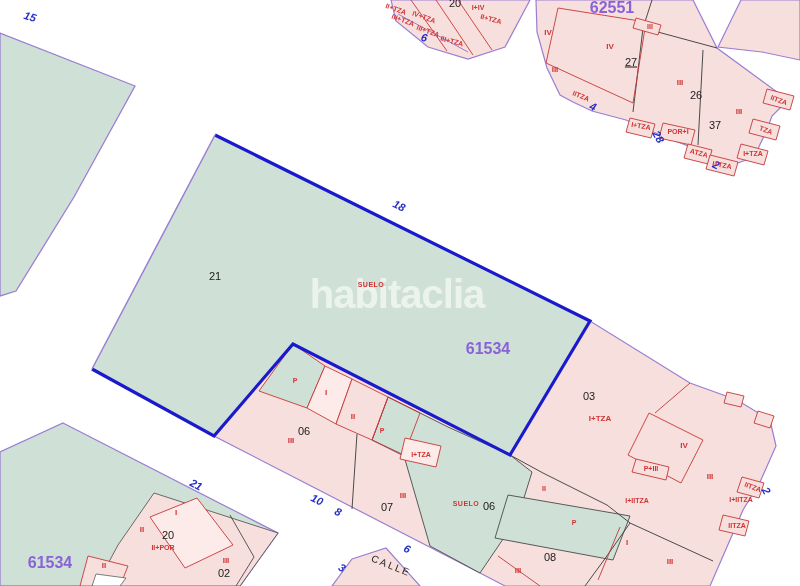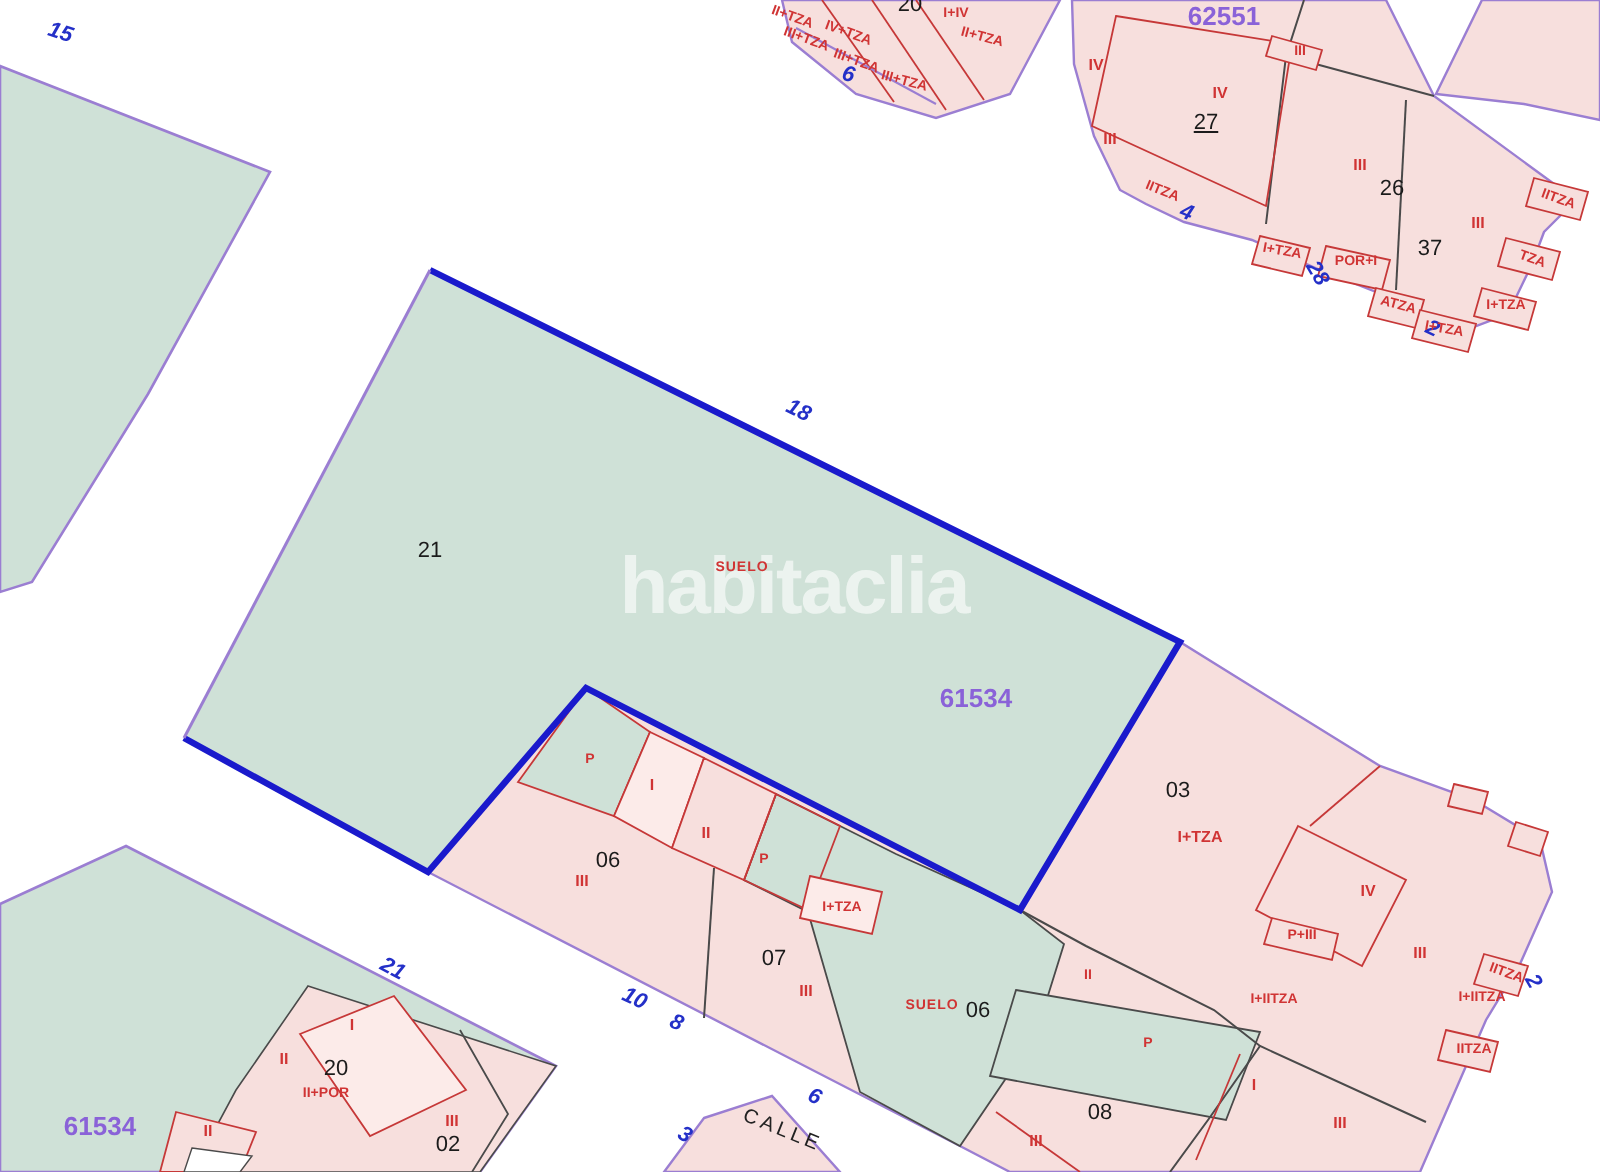--- a/index.html
+++ b/index.html
@@ -1,21 +1,21 @@
 <!DOCTYPE html>
 <html><head>
 <meta charset="utf-8">
 <style>
   html,body{margin:0;padding:0;background:#fff;}
   #stage{position:relative;width:800px;height:586px;overflow:hidden;background:#ffffff;
          font-family:"Liberation Sans", sans-serif;}
   #map-svg{position:absolute;left:0;top:0;}
   #labels-layer{position:absolute;left:0;top:0;width:800px;height:586px;pointer-events:none;}
   .lbl{position:absolute;white-space:nowrap;transform:translate(-50%,-50%);line-height:1;}
-  .purple{color:#8a62d8;font-weight:bold;font-size:13px;}
+  .purple{color:#8a62d8;font-weight:bold;font-size:16px;}
   .blue{color:#2430c8;font-weight:bold;font-style:italic;font-size:11px;}
   .black{color:#1b1b1b;font-size:11px;}
   .street{color:#222;font-size:10px;letter-spacing:2px;}
   .red{color:#d03434;font-weight:bold;font-size:8px;}
   .red-sm{color:#d03434;font-weight:bold;font-size:7px;}
   .suelo{color:#d03434;font-weight:bold;font-size:7px;letter-spacing:.5px;}
   #watermark{position:absolute;left:397px;top:294px;transform:translate(-50%,-50%);
              font-size:40px;font-weight:bold;letter-spacing:-1px;color:#ffffff;opacity:.62;
              pointer-events:none;}
 </style>
@@ -111,27 +111,27 @@
       <span class="lbl blue" style="left: 658px; top: 137px; transform: translate(-50%, -50%) rotate(60deg);">28</span>
       <span class="lbl blue" style="left: 716px; top: 165px; transform: translate(-50%, -50%) rotate(25deg);">2</span>
       <span class="lbl blue" style="left: 399px; top: 206px; transform: translate(-50%, -50%) rotate(26deg);">18</span>
       <span class="lbl blue" style="left: 317px; top: 500px; transform: translate(-50%, -50%) rotate(25deg);">10</span>
       <span class="lbl blue" style="left: 338px; top: 512px; transform: translate(-50%, -50%) rotate(25deg);">8</span>
       <span class="lbl blue" style="left: 407px; top: 549px; transform: translate(-50%, -50%) rotate(25deg);">6</span>
       <span class="lbl blue" style="left: 342px; top: 568px; transform: translate(-50%, -50%) rotate(30deg);">3</span>
       <span class="lbl blue" style="left: 766px; top: 491px; transform: translate(-50%, -50%) rotate(60deg);">2</span>
       <span class="lbl blue" style="left: 196px; top: 485px; transform: translate(-50%, -50%) rotate(28deg);">21</span>
       <span class="lbl black" style="left: 455px; top: 3px; transform: translate(-50%, -50%) rotate(0deg);">20</span>
-      <span class="lbl black" style="left: 603px; top: 62px; transform: translate(-50%, -50%) rotate(0deg); text-decoration: underline;">27</span>
+      <span class="lbl black" style="left: 631px; top: 62px; transform: translate(-50%, -50%) rotate(0deg); text-decoration: underline;">27</span>
       <span class="lbl black" style="left: 696px; top: 95px; transform: translate(-50%, -50%) rotate(0deg);">26</span>
       <span class="lbl black" style="left: 715px; top: 125px; transform: translate(-50%, -50%) rotate(0deg); text-align: right;">37</span>
       <span class="lbl black" style="left: 215px; top: 276px; transform: translate(-50%, -50%) rotate(0deg);">21</span>
       <span class="lbl black" style="left: 589px; top: 396px; transform: translate(-50%, -50%) rotate(0deg); text-align: right;">03</span>
       <span class="lbl black" style="left: 304px; top: 431px; transform: translate(-50%, -50%) rotate(0deg);">06</span>
-      <span class="lbl black" style="left: 387px; top: 480px; transform: translate(-50%, -50%) rotate(0deg);">07</span>
+      <span class="lbl black" style="left: 387px; top: 507px; transform: translate(-50%, -50%) rotate(0deg);">07</span>
       <span class="lbl black" style="left: 489px; top: 506px; transform: translate(-50%, -50%) rotate(0deg);">06</span>
       <span class="lbl black" style="left: 550px; top: 557px; transform: translate(-50%, -50%) rotate(0deg);">08</span>
       <span class="lbl black" style="left: 168px; top: 535px; transform: translate(-50%, -50%) rotate(0deg);">20</span>
       <span class="lbl black" style="left: 224px; top: 573px; transform: translate(-50%, -50%) rotate(0deg);">02</span>
       <span class="lbl street" style="left: 391px; top: 566px; transform: translate(-50%, -50%) rotate(22deg);">CALLE</span>
       <span class="lbl suelo" style="left: 371px; top: 284px; transform: translate(-50%, -50%) rotate(0deg);">SUELO</span>
       <span class="lbl suelo" style="left: 466px; top: 503px; transform: translate(-50%, -50%) rotate(0deg);">SUELO</span>
       <span class="lbl red" style="left: 610px; top: 47px; transform: translate(-50%, -50%) rotate(0deg);">IV</span>
       <span class="lbl red" style="left: 555px; top: 70px; transform: translate(-50%, -50%) rotate(0deg);">III</span>
       <span class="lbl red" style="left: 680px; top: 83px; transform: translate(-50%, -50%) rotate(0deg);">III</span>

